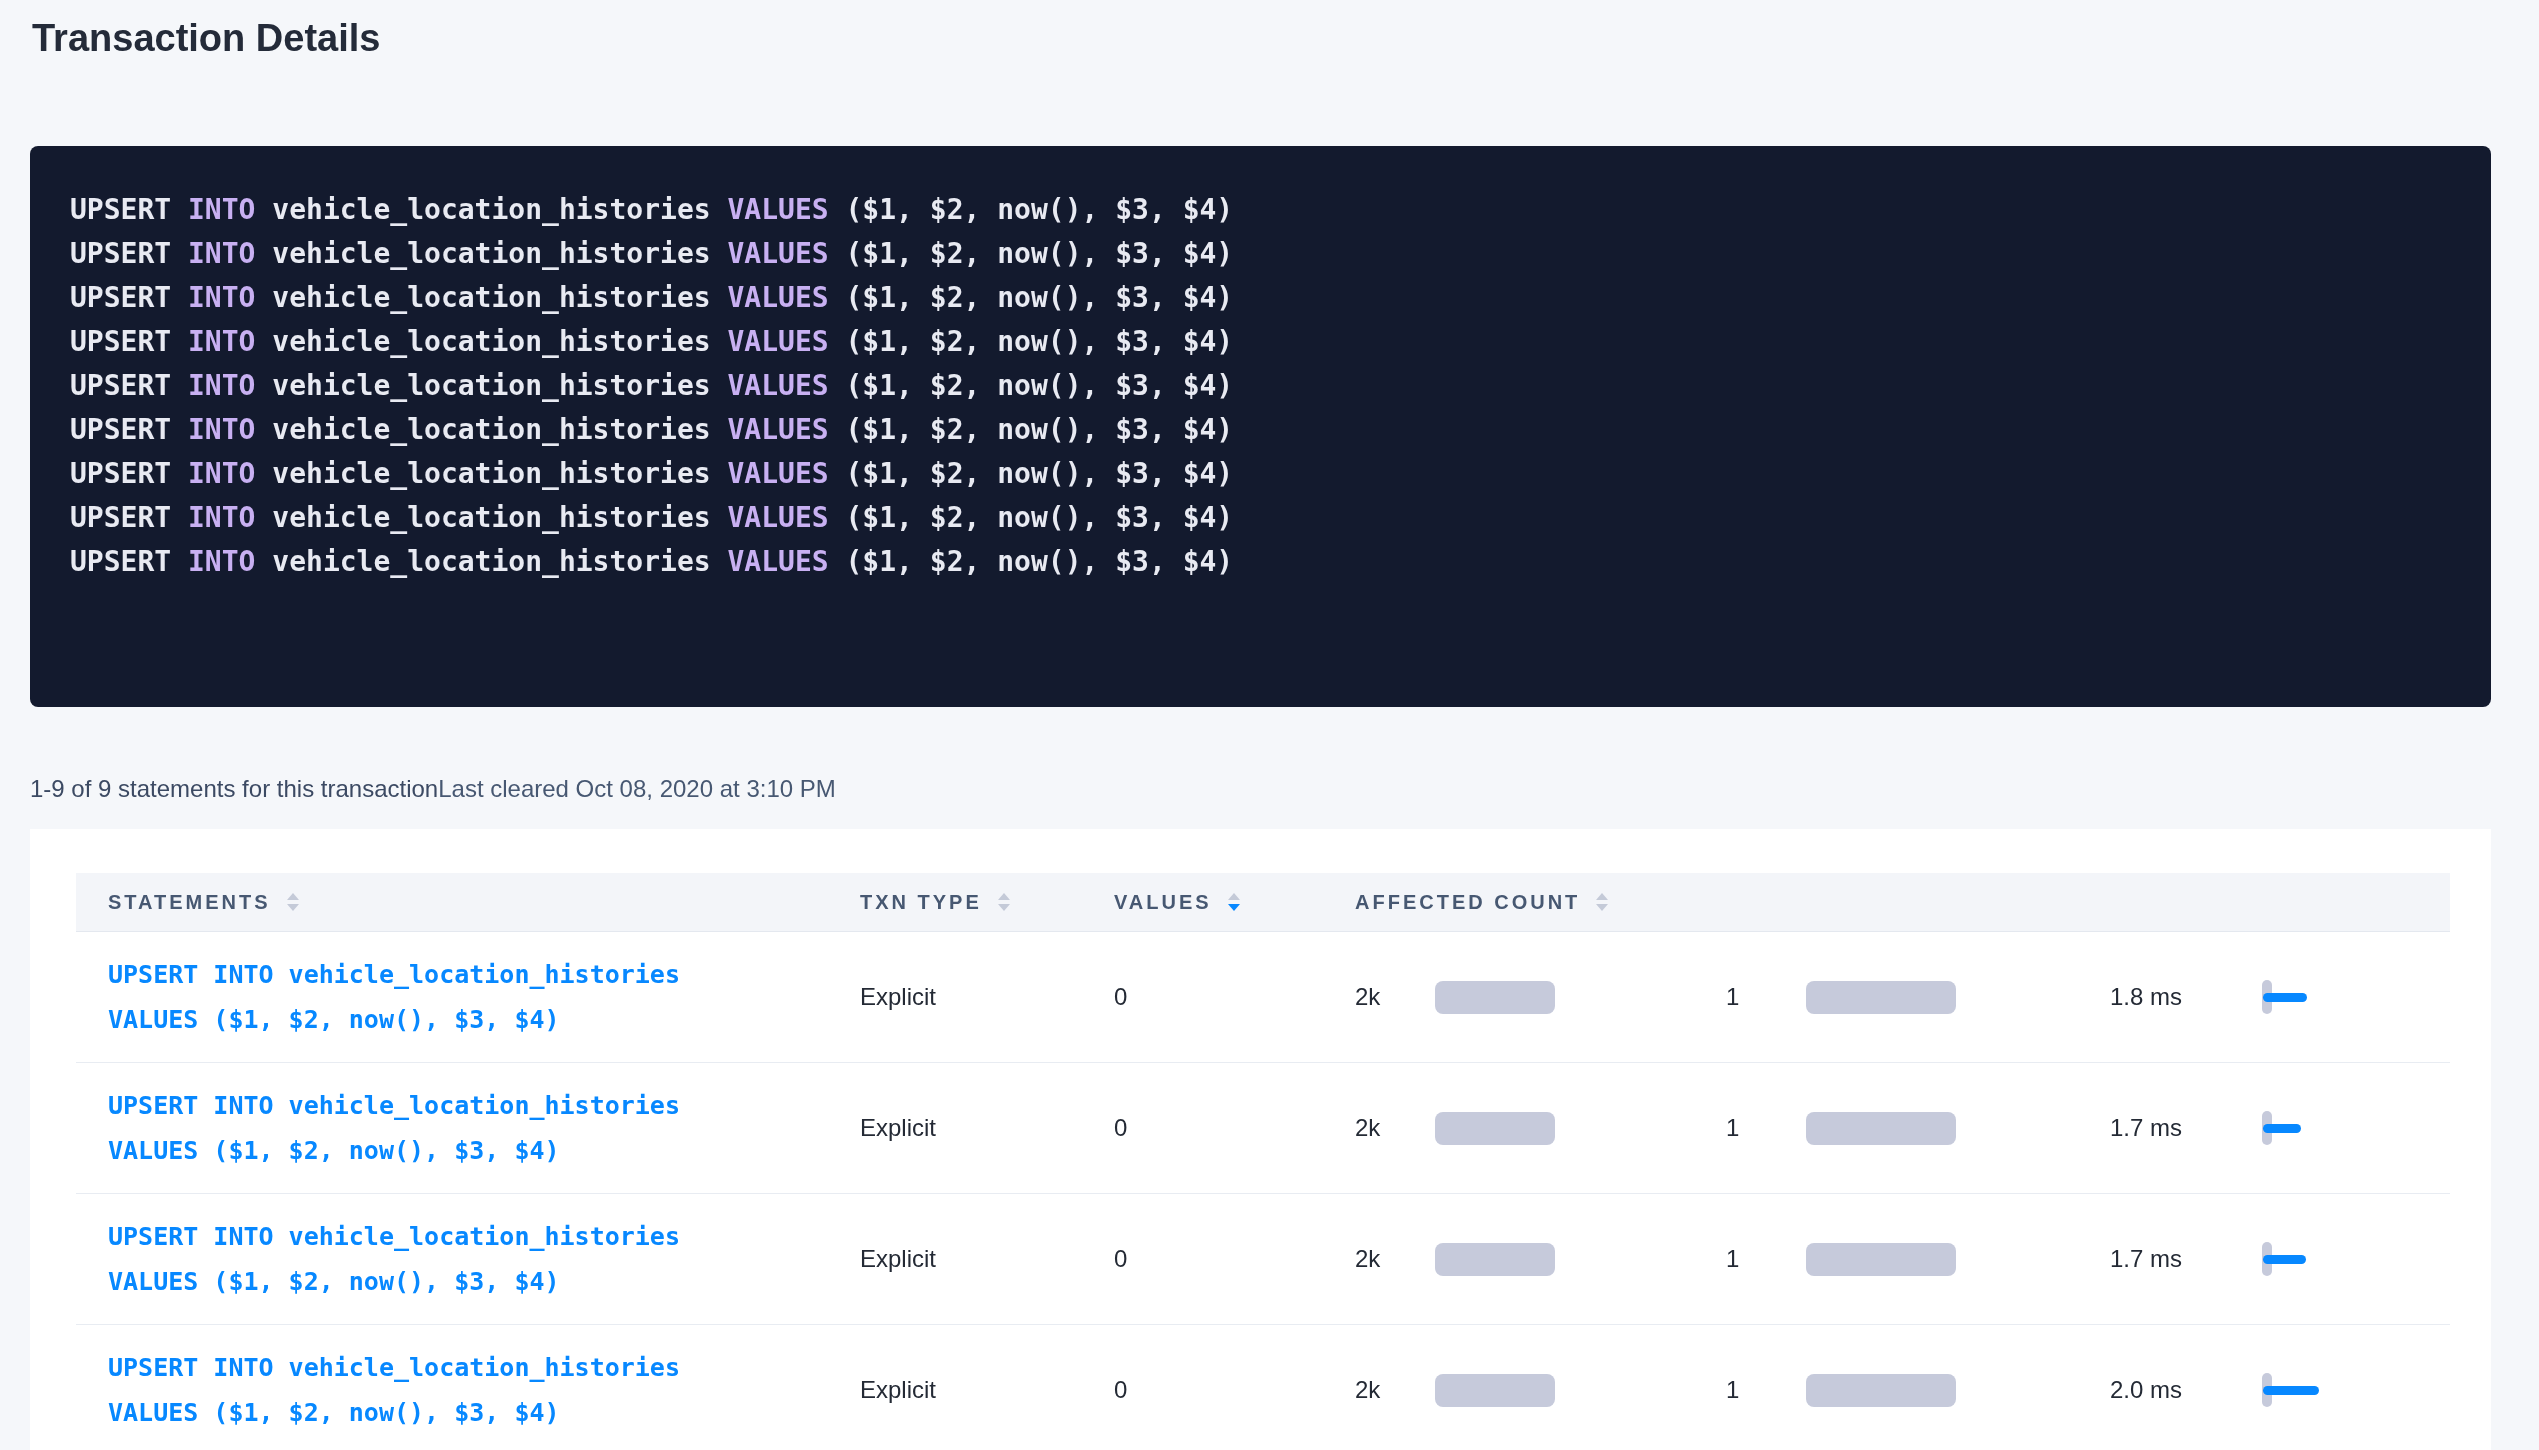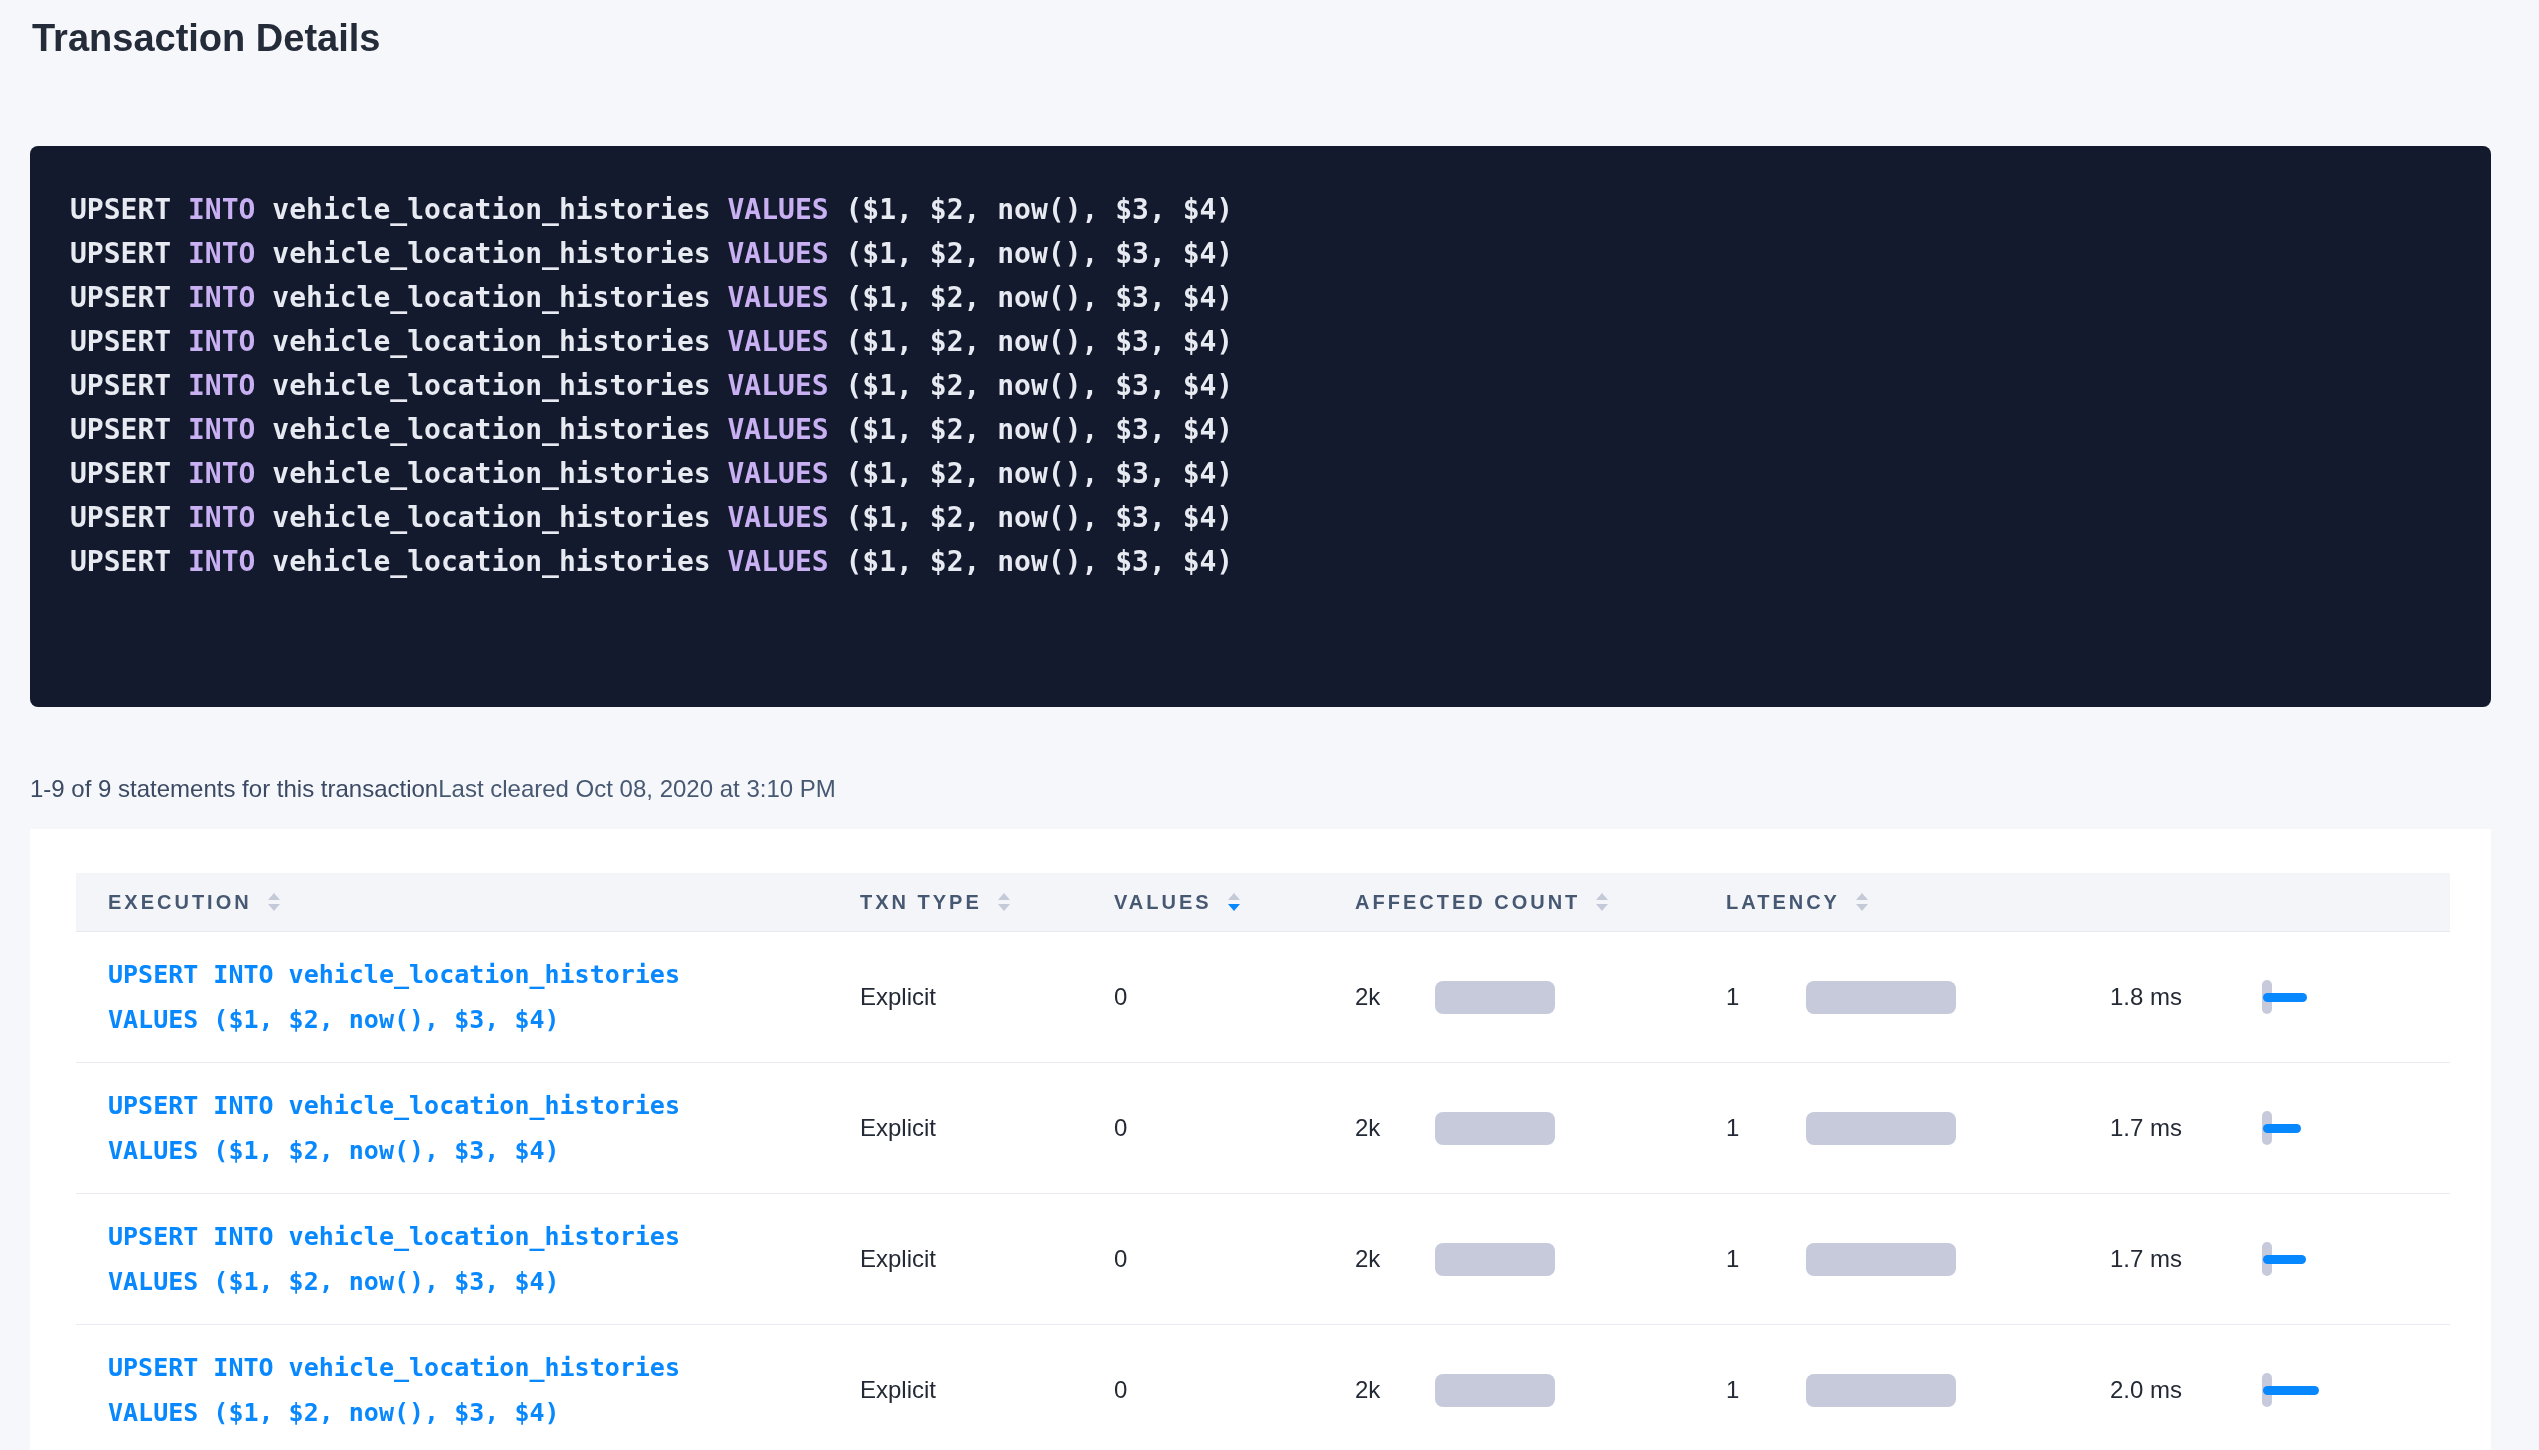--- a/index.html
+++ b/index.html
@@ -158,21 +158,21 @@
     </div>
 
   <div class="stats-row">
     <span class="summary">1-9 of 9 statements for this transaction</span>
     <span class="cleared">Last cleared Oct 08, 2020 at 3:10 PM</span>
   </div>
 
   <div class="panel">
     <div class="thead" id="thead">
         <div class="hcell">
-          <span class="hlabel">EXECUTION</span>
+          <span class="hlabel">STATEMENTS</span>
           <span class="sort">
             <span class="tri up"></span>
             <span class="tri down"></span>
           </span>
         </div>
         <div class="hcell">
           <span class="hlabel">TXN TYPE</span>
           <span class="sort">
             <span class="tri up"></span>
             <span class="tri down"></span>
@@ -180,27 +180,20 @@
         </div>
         <div class="hcell">
           <span class="hlabel">VALUES</span>
           <span class="sort">
             <span class="tri up"></span>
             <span class="tri down active"></span>
           </span>
         </div>
         <div class="hcell">
           <span class="hlabel">AFFECTED COUNT</span>
-          <span class="sort">
-            <span class="tri up"></span>
-            <span class="tri down"></span>
-          </span>
-        </div>
-        <div class="hcell">
-          <span class="hlabel">LATENCY</span>
           <span class="sort">
             <span class="tri up"></span>
             <span class="tri down"></span>
           </span>
         </div>
       </div>
     <div id="tbody">
         <div class="trow">
           <div class="cell">
             <a class="stmt-link"><div>UPSERT INTO vehicle_location_histories</div><div>VALUES ($1, $2, now(), $3, $4)</div></a>

